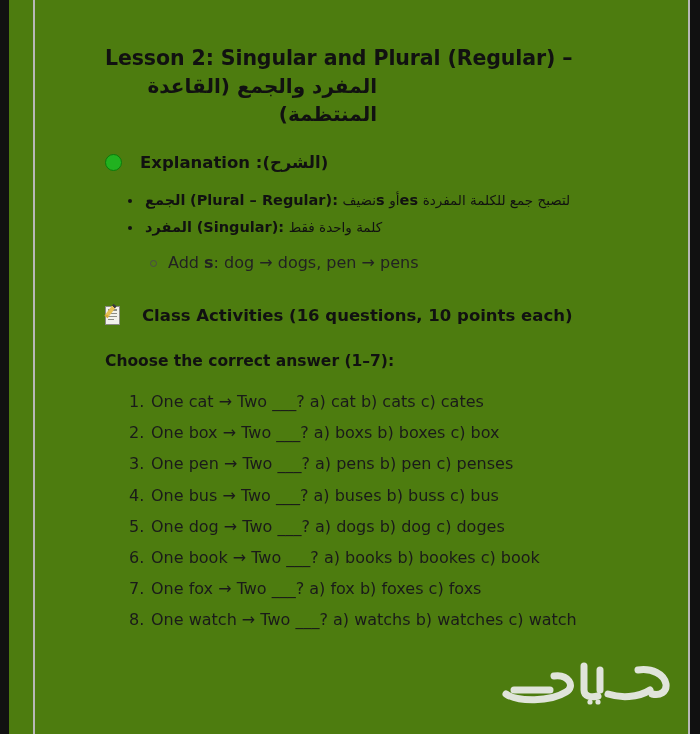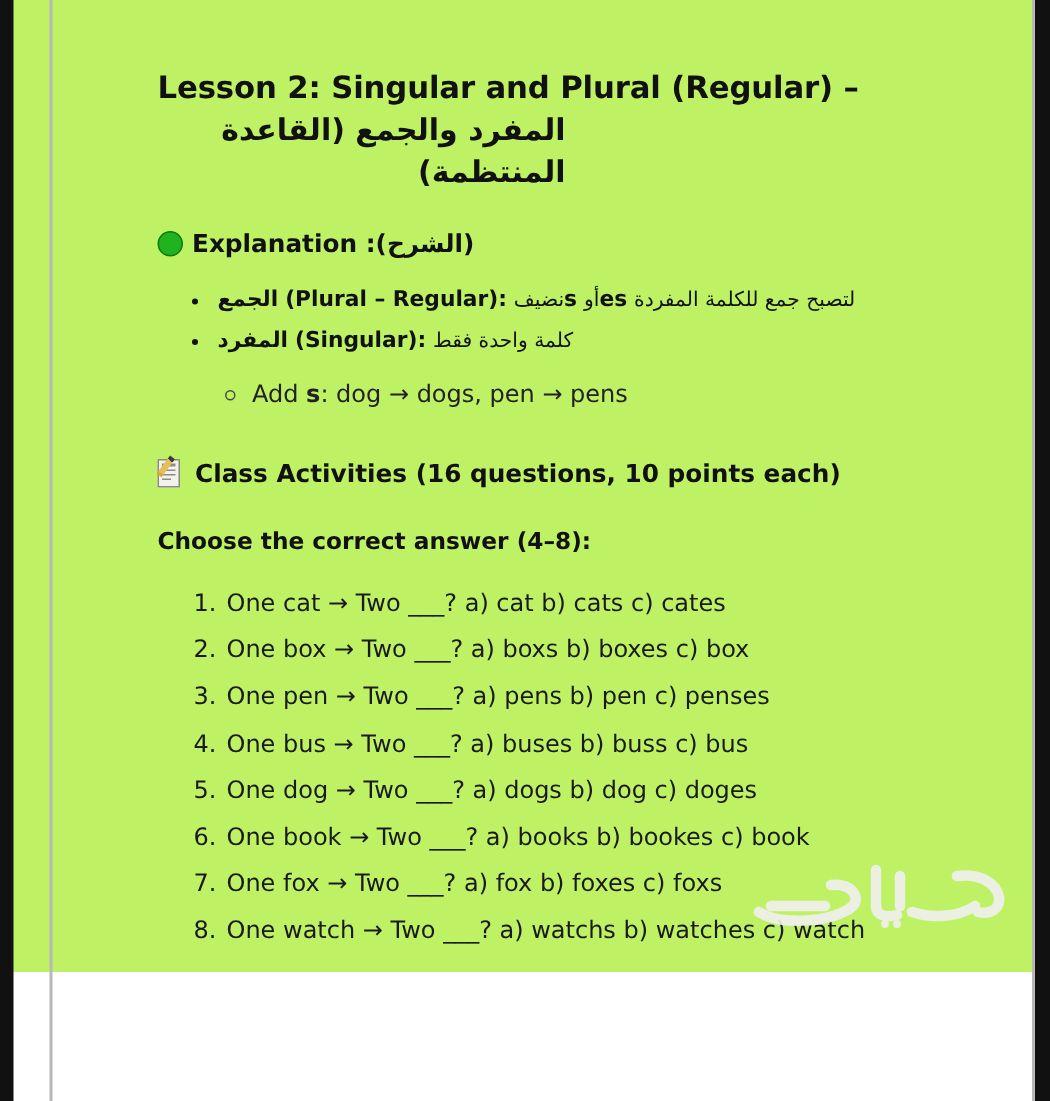--- a/index.html
+++ b/index.html
@@ -8,22 +8,22 @@
     width: 700px;
     height: 734px;
     overflow: hidden;
     background: #ffffff;
     font-family: "DejaVu Sans", "Liberation Sans", sans-serif;
   }
 
   #page {
     position: relative;
     width: 700px;
-    height: 648px;
-    background: #bef264;
+    height: 734px;
+    background: #4d7c0f;
   }
 
   
   .edge-dark-left {
     position: absolute; left: 0; top: 0;
     width: 9px; height: 734px;
     background: #111111;
   }
   .edge-dark-right {
     position: absolute; right: 0; top: 0;
@@ -69,21 +69,21 @@
     display: block;
     direction: rtl;
     text-align: right;
     width: 272px;
   }
 
   
   .section-head {
     display: flex;
     align-items: center;
-    gap: 6px;
+    gap: 18px;
     margin-top: 25px;
   }
   .section-head .label {
     font-size: 16.5px;
     font-weight: bold;
     color: #111111;
   }
   .section-head .label .ar {
     direction: rtl;
     unicode-bidi: isolate;
@@ -281,21 +281,21 @@
         <span class="sheet"></span>
         <span class="line l1"></span>
         <span class="line l2"></span>
         <span class="line l3"></span>
         <span class="line l4"></span>
         <span class="pencil"></span>
       </span>
       <span class="label">Class Activities (16 questions, 10 points each)</span>
     </div>
 
-    <div class="choose-head">Choose the correct answer (4–8):</div>
+    <div class="choose-head">Choose the correct answer (1–7):</div>
 
     <ol class="questions">
       <li>One cat → Two ___? a) cat  b) cats  c) cates</li>
       <li>One box → Two ___? a) boxs  b) boxes  c) box</li>
       <li>One pen → Two ___? a) pens  b) pen  c) penses</li>
       <li>One bus → Two ___? a) buses  b) buss  c) bus</li>
       <li>One dog → Two ___? a) dogs  b) dog  c) doges</li>
       <li>One book → Two ___? a) books  b) bookes  c) book</li>
       <li>One fox → Two ___? a) fox  b) foxes  c) foxs</li>
       <li>One watch → Two ___? a) watchs  b) watches  c) watch</li>

